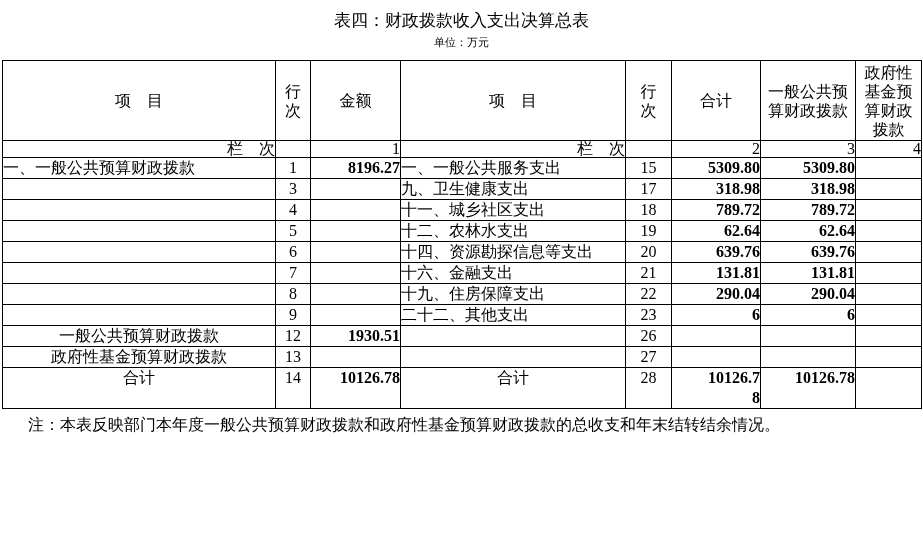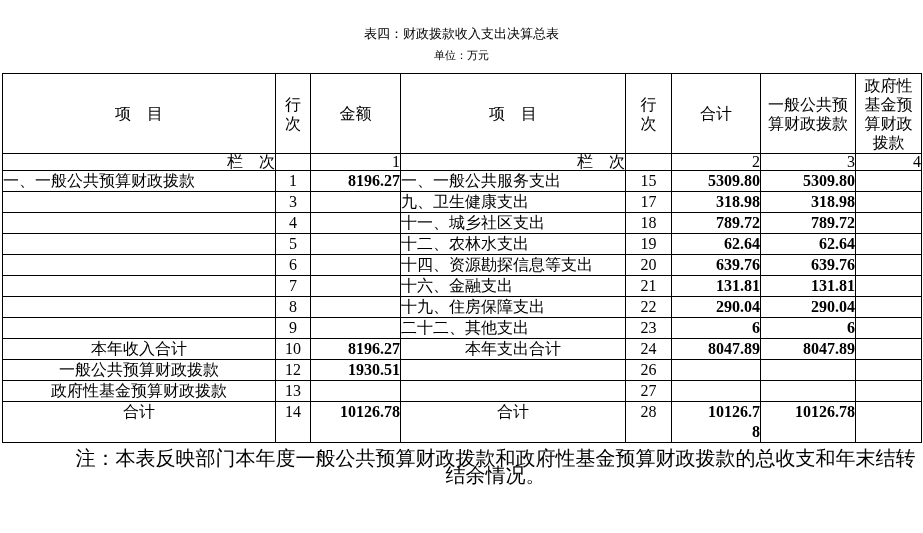--- a/index.html
+++ b/index.html
@@ -5,21 +5,21 @@
   * { box-sizing: border-box; }
   html, body { margin: 0; padding: 0; }
   body {
     width: 923px; height: 533px;
     background: #ffffff; color: #000000;
     font-family: "Liberation Serif", "DejaVu Serif", serif;
     font-size: 16px;
     overflow: hidden;
   }
   .page { position: relative; width: 923px; height: 533px; }
-  .title { text-align: center; padding-top: 25px; font-size: 13px; line-height: 17px; }
+  .title { text-align: center; padding-top: 12px; font-size: 17px; line-height: 17px; }
   .unit  { text-align: center; margin-top: 5px; font-size: 11px; line-height: 17px; }
 
   table.fiscal {
     border-collapse: collapse;
     table-layout: fixed;
     width: 919px;
     margin: 9px 2px 0 2px;
   }
   table.fiscal td {
     border: 1px solid #000;
@@ -43,21 +43,21 @@
   td.item-left   { text-align: left; padding-left: 4px; }
   td.item-center { text-align: center; }
   td.rno  { text-align: center; }
   td.num  { text-align: right; padding-right: 8px; font-weight: bold; }
 
   .stack2 { width: 18px; margin: 11px auto; }      
   .hdr5   { width: 84px; margin: 0 auto; }      
   .hdr3   { width: 52px; margin: 0 auto; }      
   .wrapnum { width: 56px; margin-left: auto; text-align: right; word-break: break-all; } 
 
-  .note { margin: 7px 0 0 68px; font-size: 20px; line-height: 17px; text-align: center; }
+  .note { margin: 7px 0 0 28px; font-size: 16px; line-height: 17px; }
 </style>
 </head>
 <body>
 
 <div class="page">
 
   <div class="title">表四：财政拨款收入支出决算总表</div>
   <div class="unit">单位：万元</div>
 
   <table class="fiscal">
@@ -178,30 +178,20 @@
       <td class="item-left"></td>
       <td class="rno">9</td>
       <td class="num"></td>
       <td class="item-left">二十二、其他支出</td>
       <td class="rno">23</td>
       <td class="num">6</td>
       <td class="num">6</td>
       <td class="num"></td>
     </tr>
     <tr class="data">
-      <td class="item-center">本年收入合计</td>
-      <td class="rno">10</td>
-      <td class="num">8196.27</td>
-      <td class="item-center">本年支出合计</td>
-      <td class="rno">24</td>
-      <td class="num">8047.89</td>
-      <td class="num">8047.89</td>
-      <td class="num"></td>
-    </tr>
-    <tr class="data">
       <td class="item-center">一般公共预算财政拨款</td>
       <td class="rno">12</td>
       <td class="num">1930.51</td>
       <td class="item-center"></td>
       <td class="rno">26</td>
       <td class="num"></td>
       <td class="num"></td>
       <td class="num"></td>
     </tr>
     <tr class="data">

